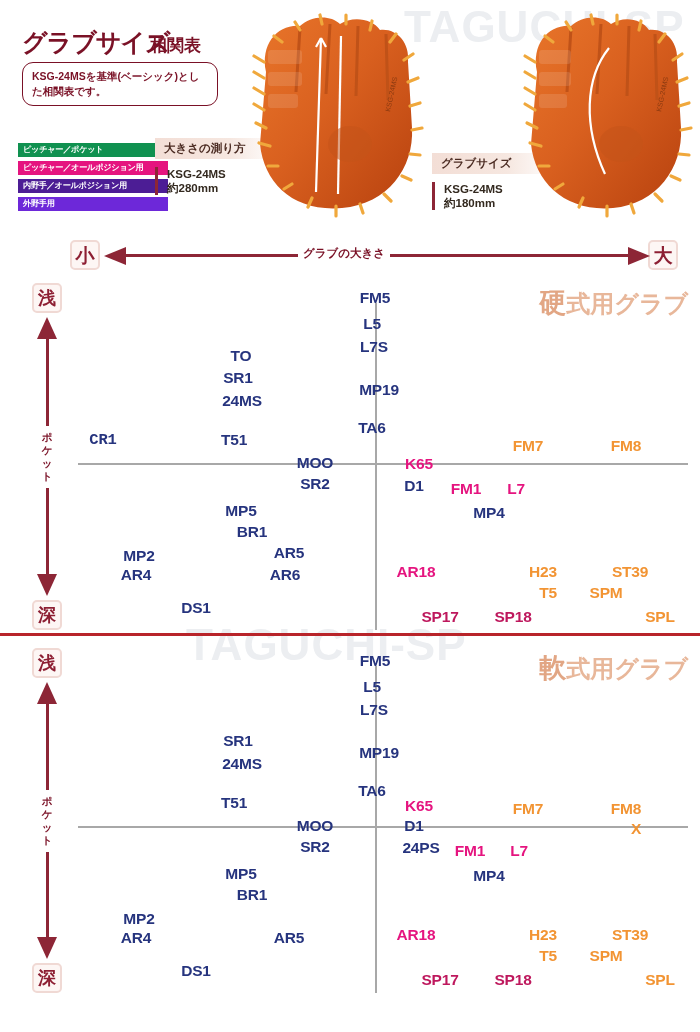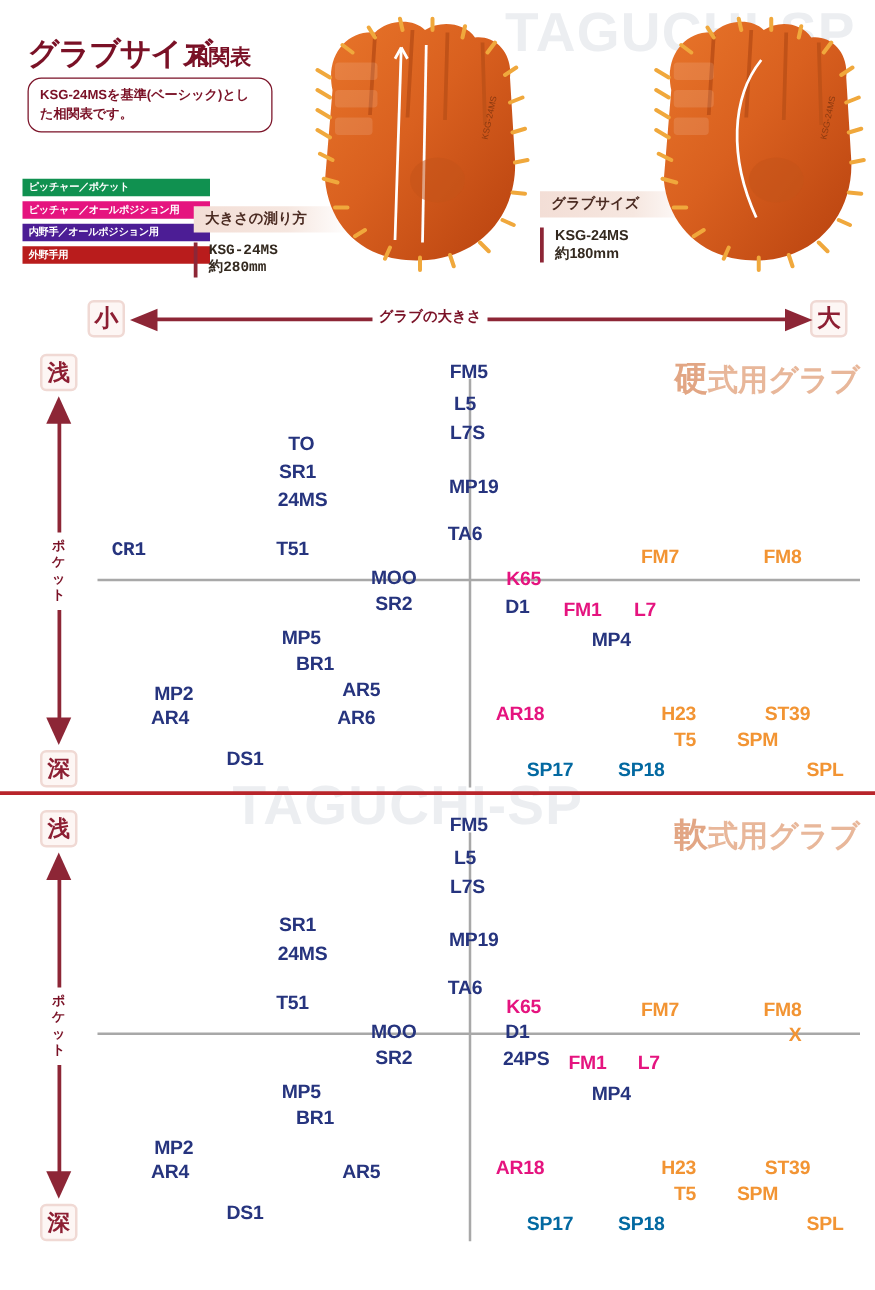--- a/index.html
+++ b/index.html
@@ -78,21 +78,21 @@
     font-size: 11.5px; font-weight: bold; color: #4b2b22;
     line-height: 21px; padding-left: 9px;
     background: linear-gradient(to right, #f3ded6 0%, #f6e7e0 60%, rgba(246,231,224,0) 100%);
   }
   .meas-body {
     margin-top: 8px; padding-left: 9px;
     border-left: 3.5px solid #8d2636;
     font-size: 11.5px; font-weight: bold; color: #33291f;
     line-height: 14px;
   }
-  .meas-a { left: 155px; top: 165px; font-family: Liberation Mono, monospace; }
+  .meas-a { left: 155px; top: 138px; }
   .meas-b { left: 432px; top: 153px; }
 
   
   .glove { position: absolute; z-index: 2; }
   .glove svg { display: block; }
 
   
   .hax { position: absolute; left: 0; top: 240px; width: 700px; height: 40px; z-index: 4; }
   .endbox {
     position: absolute; top: 0;
@@ -185,21 +185,21 @@
     position: absolute;
     font-size: 15.5px;
     font-weight: bold;
     white-space: nowrap;
     letter-spacing: -0.2px;
     transform: translate(-50%, -50%);
   }
   .c-navy   { color: #26347e; }
   .c-pink   { color: #e5147f; }
   .c-orange { color: #f29433; }
-  .c-green  { color: #0369a1; }
+  .c-green  { color: #be185d; }
 
   
   .divider {
     position: absolute; left: 0; top: 633px; width: 700px; height: 3px;
     background: #b8242a; z-index: 5;
   }
 </style>
 </head>
 <body>
 
@@ -212,21 +212,21 @@
 
     <div class="title-main">グラブサイズ</div>
     <div class="title-sub">相関表</div>
 
     <div class="note-box">KSG-24MSを基準(ベーシック)とした相関表です。</div>
 
     <div class="legend">
       <div class="legend-row" style="background:#109150">ピッチャー／ポケット</div>
       <div class="legend-row" style="background:#e5147f">ピッチャー／オールポジション用</div>
       <div class="legend-row" style="background:#4c1d95">内野手／オールポジション用</div>
-      <div class="legend-row" style="background:#b91c1c">外野手用</div>
+      <div class="legend-row" style="background:#6d28d9">外野手用</div>
     </div>
 
     <div class="glove" style="left:238px; top:8px;">
       <svg width="200" height="212" viewBox="0 0 200 212">
         <defs>
           <linearGradient id="gl1" x1="0" y1="0" x2="1" y2="1">
             <stop offset="0%" stop-color="#e8752a"></stop>
             <stop offset="45%" stop-color="#d9601f"></stop>
             <stop offset="100%" stop-color="#b8420f"></stop>
           </linearGradient>

